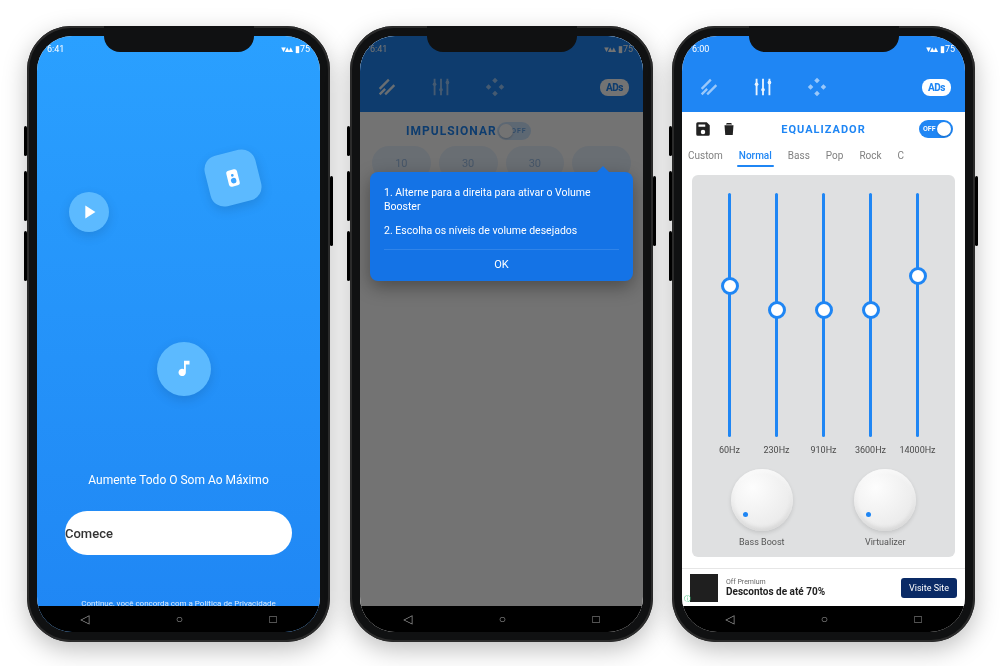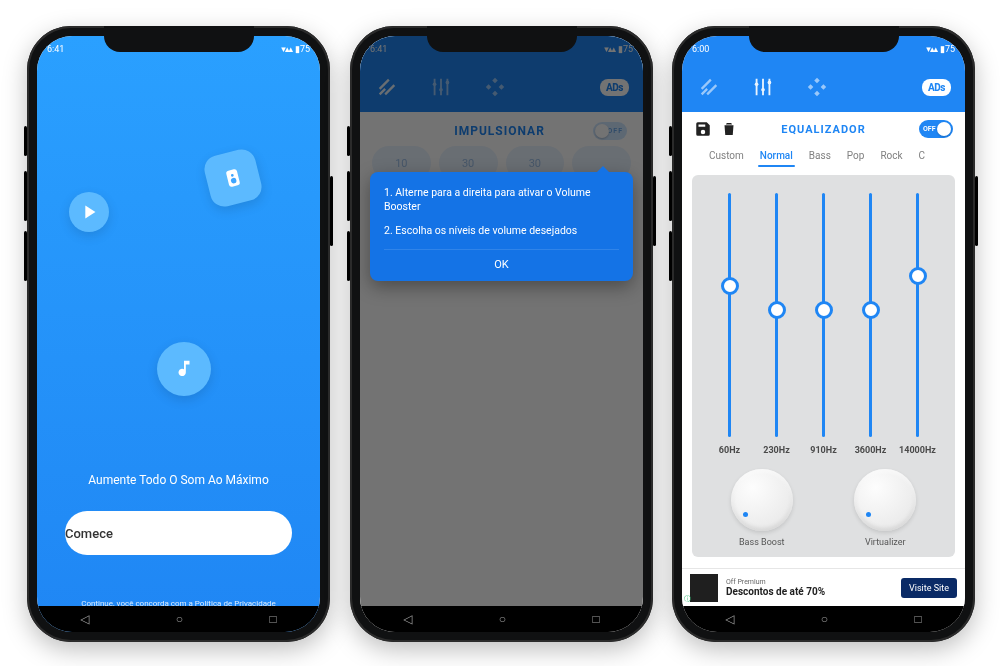--- a/index.html
+++ b/index.html
@@ -54,21 +54,21 @@
   .topbar { height:50px; display:flex; align-items:center; justify-content:space-between; padding:0 14px; background:var(--blue); position:relative; z-index:2; }
   .topbar .tabs { display:flex; gap:28px; }
   .topbar .icon { width:26px; height:26px; display:flex; align-items:center; justify-content:center; }
   .topbar .icon svg { width:22px; height:22px; fill:#fff; opacity:.9; }
   .topbar .icon.dim svg { opacity:.55; }
   .ads-badge { background:#fff; color:var(--blue); border-radius:8px; padding:3px 6px; font-size:10px; font-weight:800; letter-spacing:-.5px; }
 
   
   .boost-wrap { position:absolute; inset:0; background:#fff; }
   .dimlayer { position:absolute; inset:0; background:rgba(0,0,0,.55); z-index:5; }
-  .boost-header { display:flex; align-items:center; justify-content:space-between; padding:10px 16px 6px; color:var(--blue); font-size:12px; font-weight:700; letter-spacing:1px; position:relative; z-index:2; }
+  .boost-header { display:flex; align-items:center; justify-content:flex-start; padding:10px 16px 6px; color:var(--blue); font-size:12px; font-weight:700; letter-spacing:1px; position:relative; z-index:2; }
   .boost-header .spacer { width:30px; }
   .boost-header .toggle { z-index:20; position:relative; }
   .toggle { width:34px; height:18px; border-radius:10px; background:#cfe6ff; position:relative; display:flex; align-items:center; }
   .toggle .knob { width:14px; height:14px; background:#fff; border-radius:50%; position:absolute; left:2px; box-shadow:0 1px 2px rgba(0,0,0,.2); }
   .toggle .lbl { position:absolute; right:4px; font-size:7px; color:#6aa7e8; font-weight:600; }
   .toggle.on { background:#1f86f4; }
   .toggle.on .knob { left:auto; right:2px; }
   .toggle.on .lbl { left:4px; right:auto; color:#fff; }
   .levels { display:flex; gap:8px; padding:0 12px; position:relative; z-index:2;}
   .level { flex:1; height:34px; background:#e9f3ff; border-radius:18px; color:#9dc0e8; font-size:11px; display:flex; align-items:center; justify-content:center; }
@@ -81,27 +81,27 @@
   .tooltip .ok { text-align:center; font-size:11px; padding-top:8px; border-top:1px solid rgba(255,255,255,.12); }
 
   
   .navbar { position:absolute; bottom:0; left:0; right:0; height:26px; background:#000; display:flex; align-items:center; justify-content:space-around; z-index:40; }
   .navbar .n { color:#9e9e9e; font-size:12px; line-height:1; }
 
   
   .eq-top { display:flex; align-items:center; padding:8px 12px 6px; gap:8px; color:#222; position:relative; z-index:2; }
   .eq-top .ico { width:18px; height:18px; color:#222; }
   .eq-top .title { flex:1; text-align:center; color:var(--blue); font-size:11px; font-weight:700; letter-spacing:1px; margin-left:-10px; }
-  .presets { display:flex; gap:4px; padding:0 21px; font-size:10px; color:#808080; overflow:hidden; position:relative; z-index:2; }
+  .presets { display:flex; gap:4px; padding:0 0; font-size:10px; color:#808080; overflow:hidden; position:relative; z-index:2; }
   .presets .p { padding:6px 6px 8px; position:relative; white-space:nowrap; }
   .presets .p.active { color:var(--blue); font-weight:500; }
   .presets .p.active:after { content:""; position:absolute; left:4px; right:4px; bottom:2px; height:2px; background:var(--blue); border-radius:2px; }
   .eq-body { margin:6px 10px 8px; background:#dfe0e1; border-radius:6px; padding:10px 8px 10px; position:relative; z-index:2; }
   .sliders { display:flex; justify-content:space-between; height:270px; padding:8px 6px 0; }
-  .sl { flex:1; display:flex; flex-direction:column; align-items:center; position:relative;font-weight:bold; }
+  .sl { flex:1; display:flex; flex-direction:column; align-items:center; position:relative; }
   .track { width:3px; flex:1; background:var(--blue); border-radius:2px; position:relative; }
   .thumb { position:absolute; left:50%; transform:translate(-50%,-50%); width:18px; height:18px; border:3px solid var(--blue); background:#fff; border-radius:50%; }
   .freq { margin-top:8px; font-size:9px; color:#4a4a4a; }
   .knobs { display:flex; justify-content:space-around; margin-top:14px; }
   .knob-w { text-align:center; color:#555; font-size:9px; }
   .dial { width:62px; height:62px; border-radius:50%; margin:0 auto 6px; background:radial-gradient(circle at 35% 30%, #fdfdfd, #e4e4e4); box-shadow: inset 0 2px 4px rgba(255,255,255,.8), inset 0 -2px 5px rgba(0,0,0,.12), 0 2px 4px rgba(0,0,0,.12); position:relative; }
   .dial:after { content:""; position:absolute; width:5px; height:5px; background:var(--blue); border-radius:50%; left:12px; bottom:14px; }
   .ad { position:absolute; bottom:26px; left:0; right:0; height:38px; background:#fff; border-top:1px solid #e6e6e6; display:flex; align-items:center; padding:0 8px; gap:8px; font-size:9px; z-index:3;}
   .ad .sq { width:28px; height:28px; background:#1f1f1f; }
   .ad .txt { flex:1; line-height:1.15; color:#222; }

